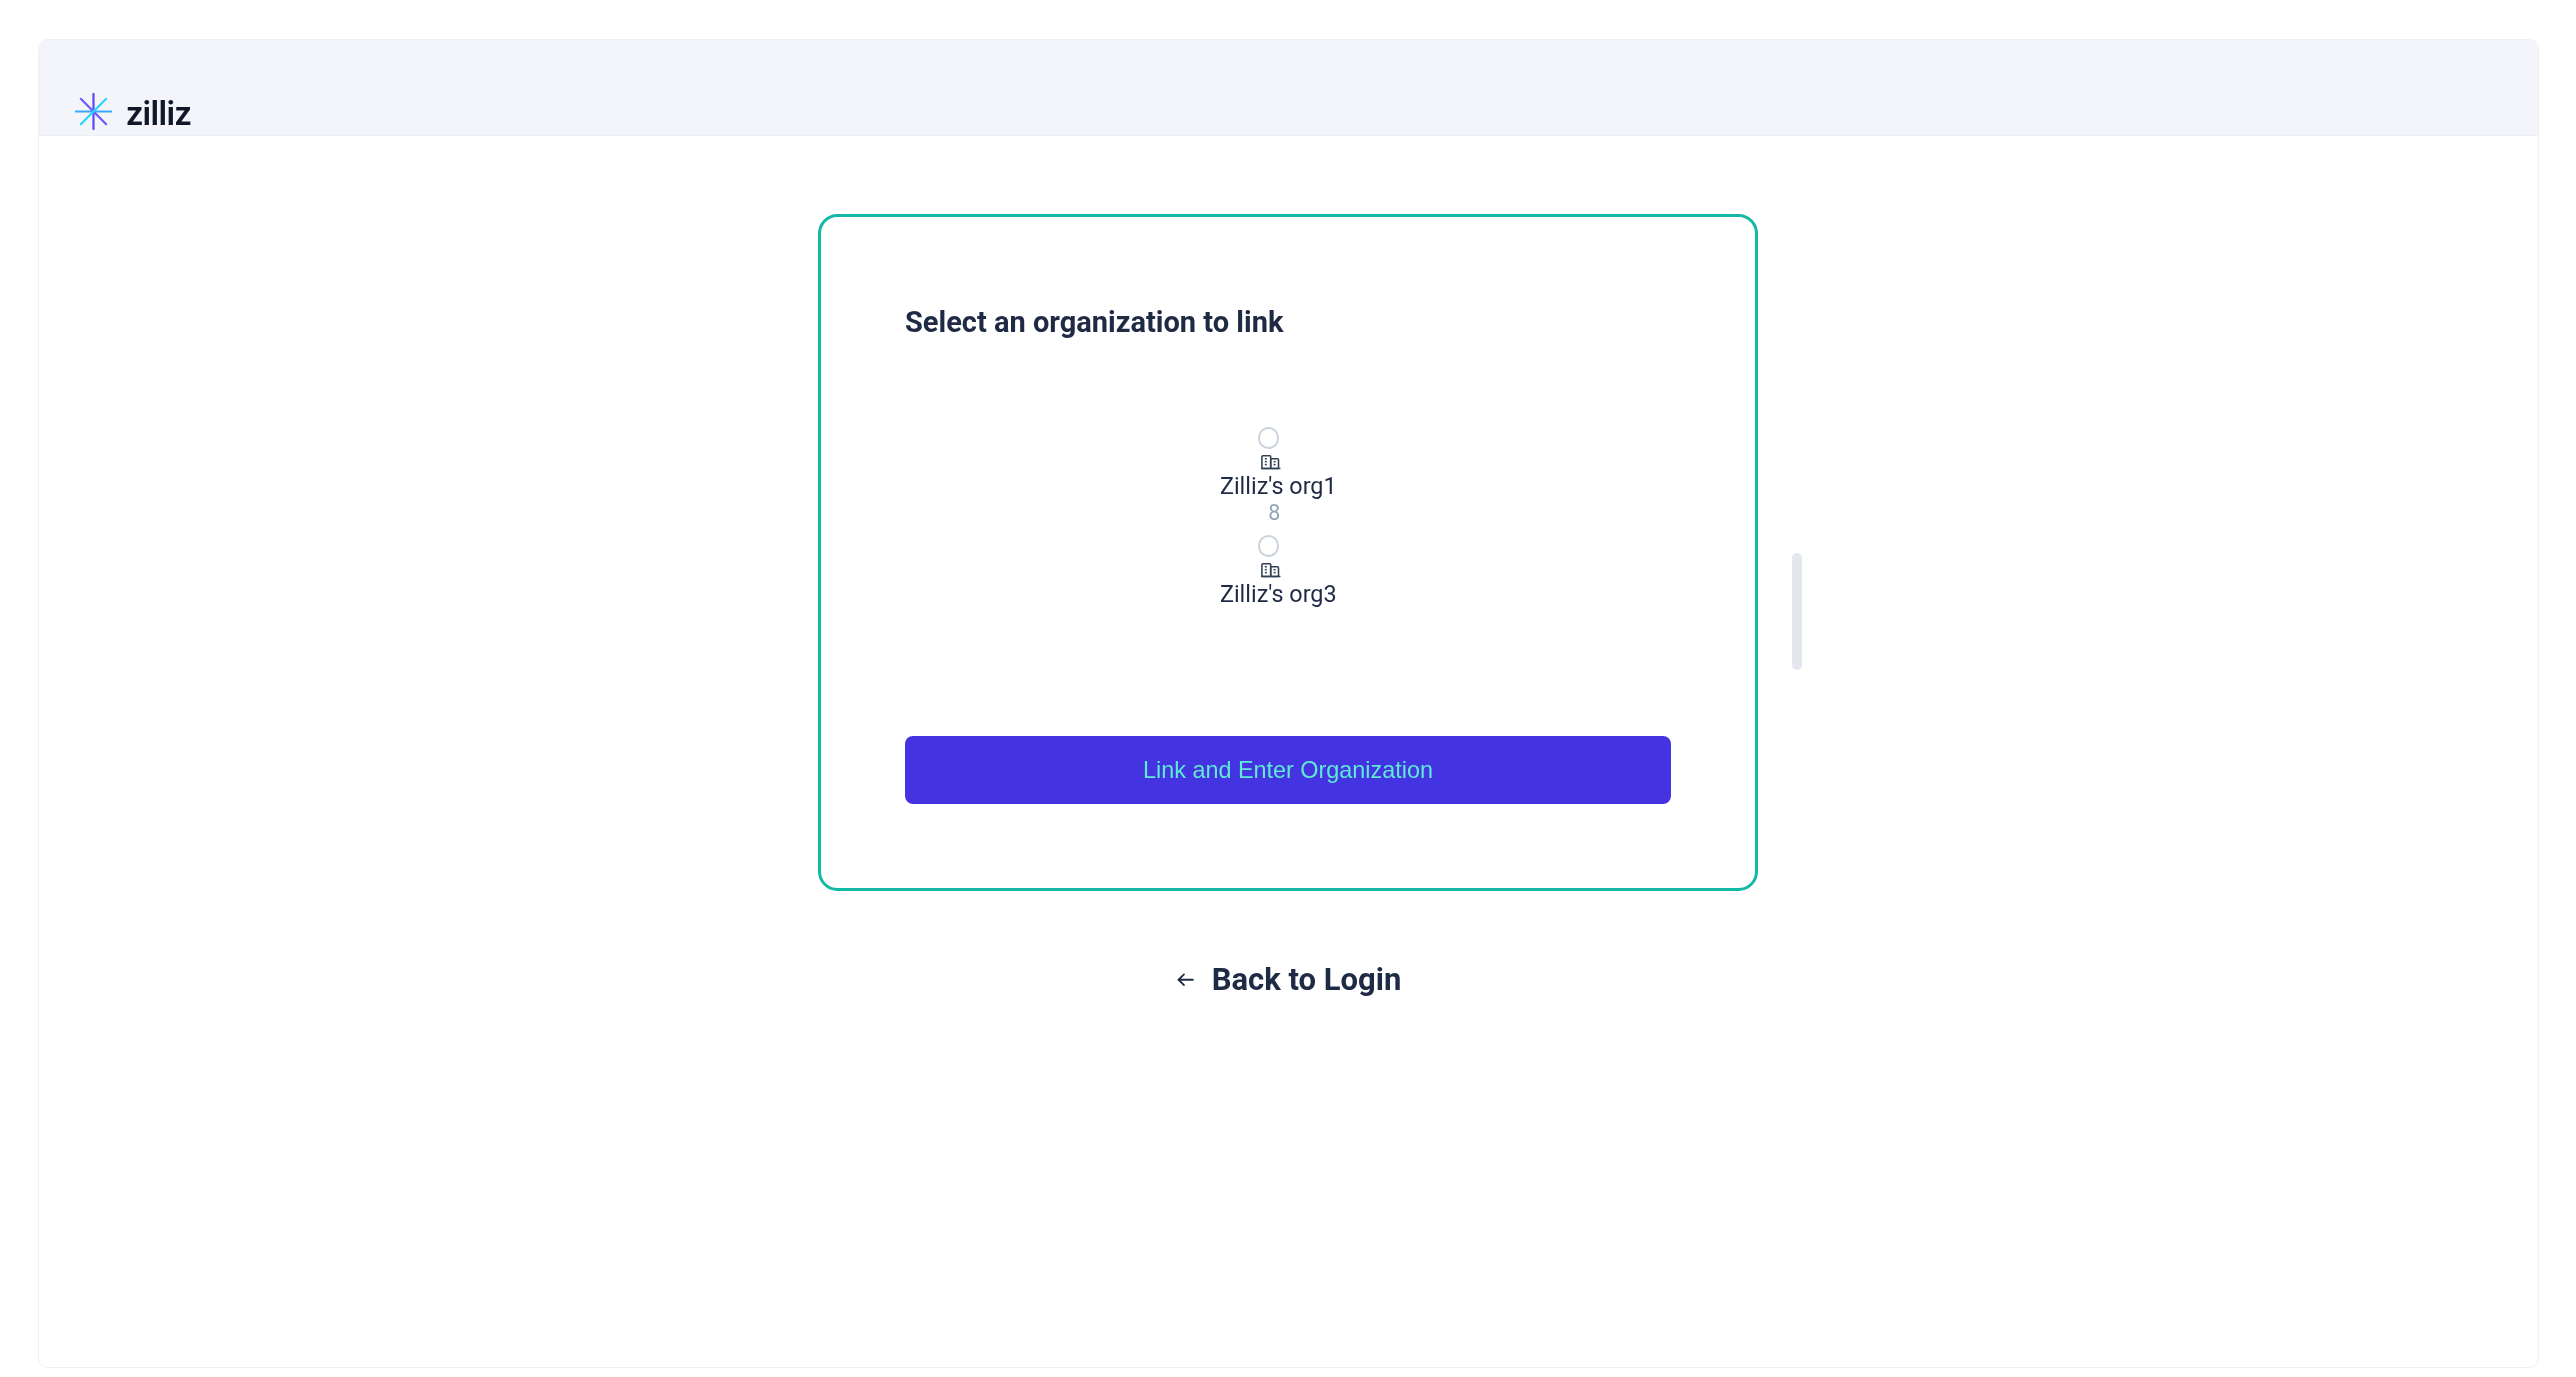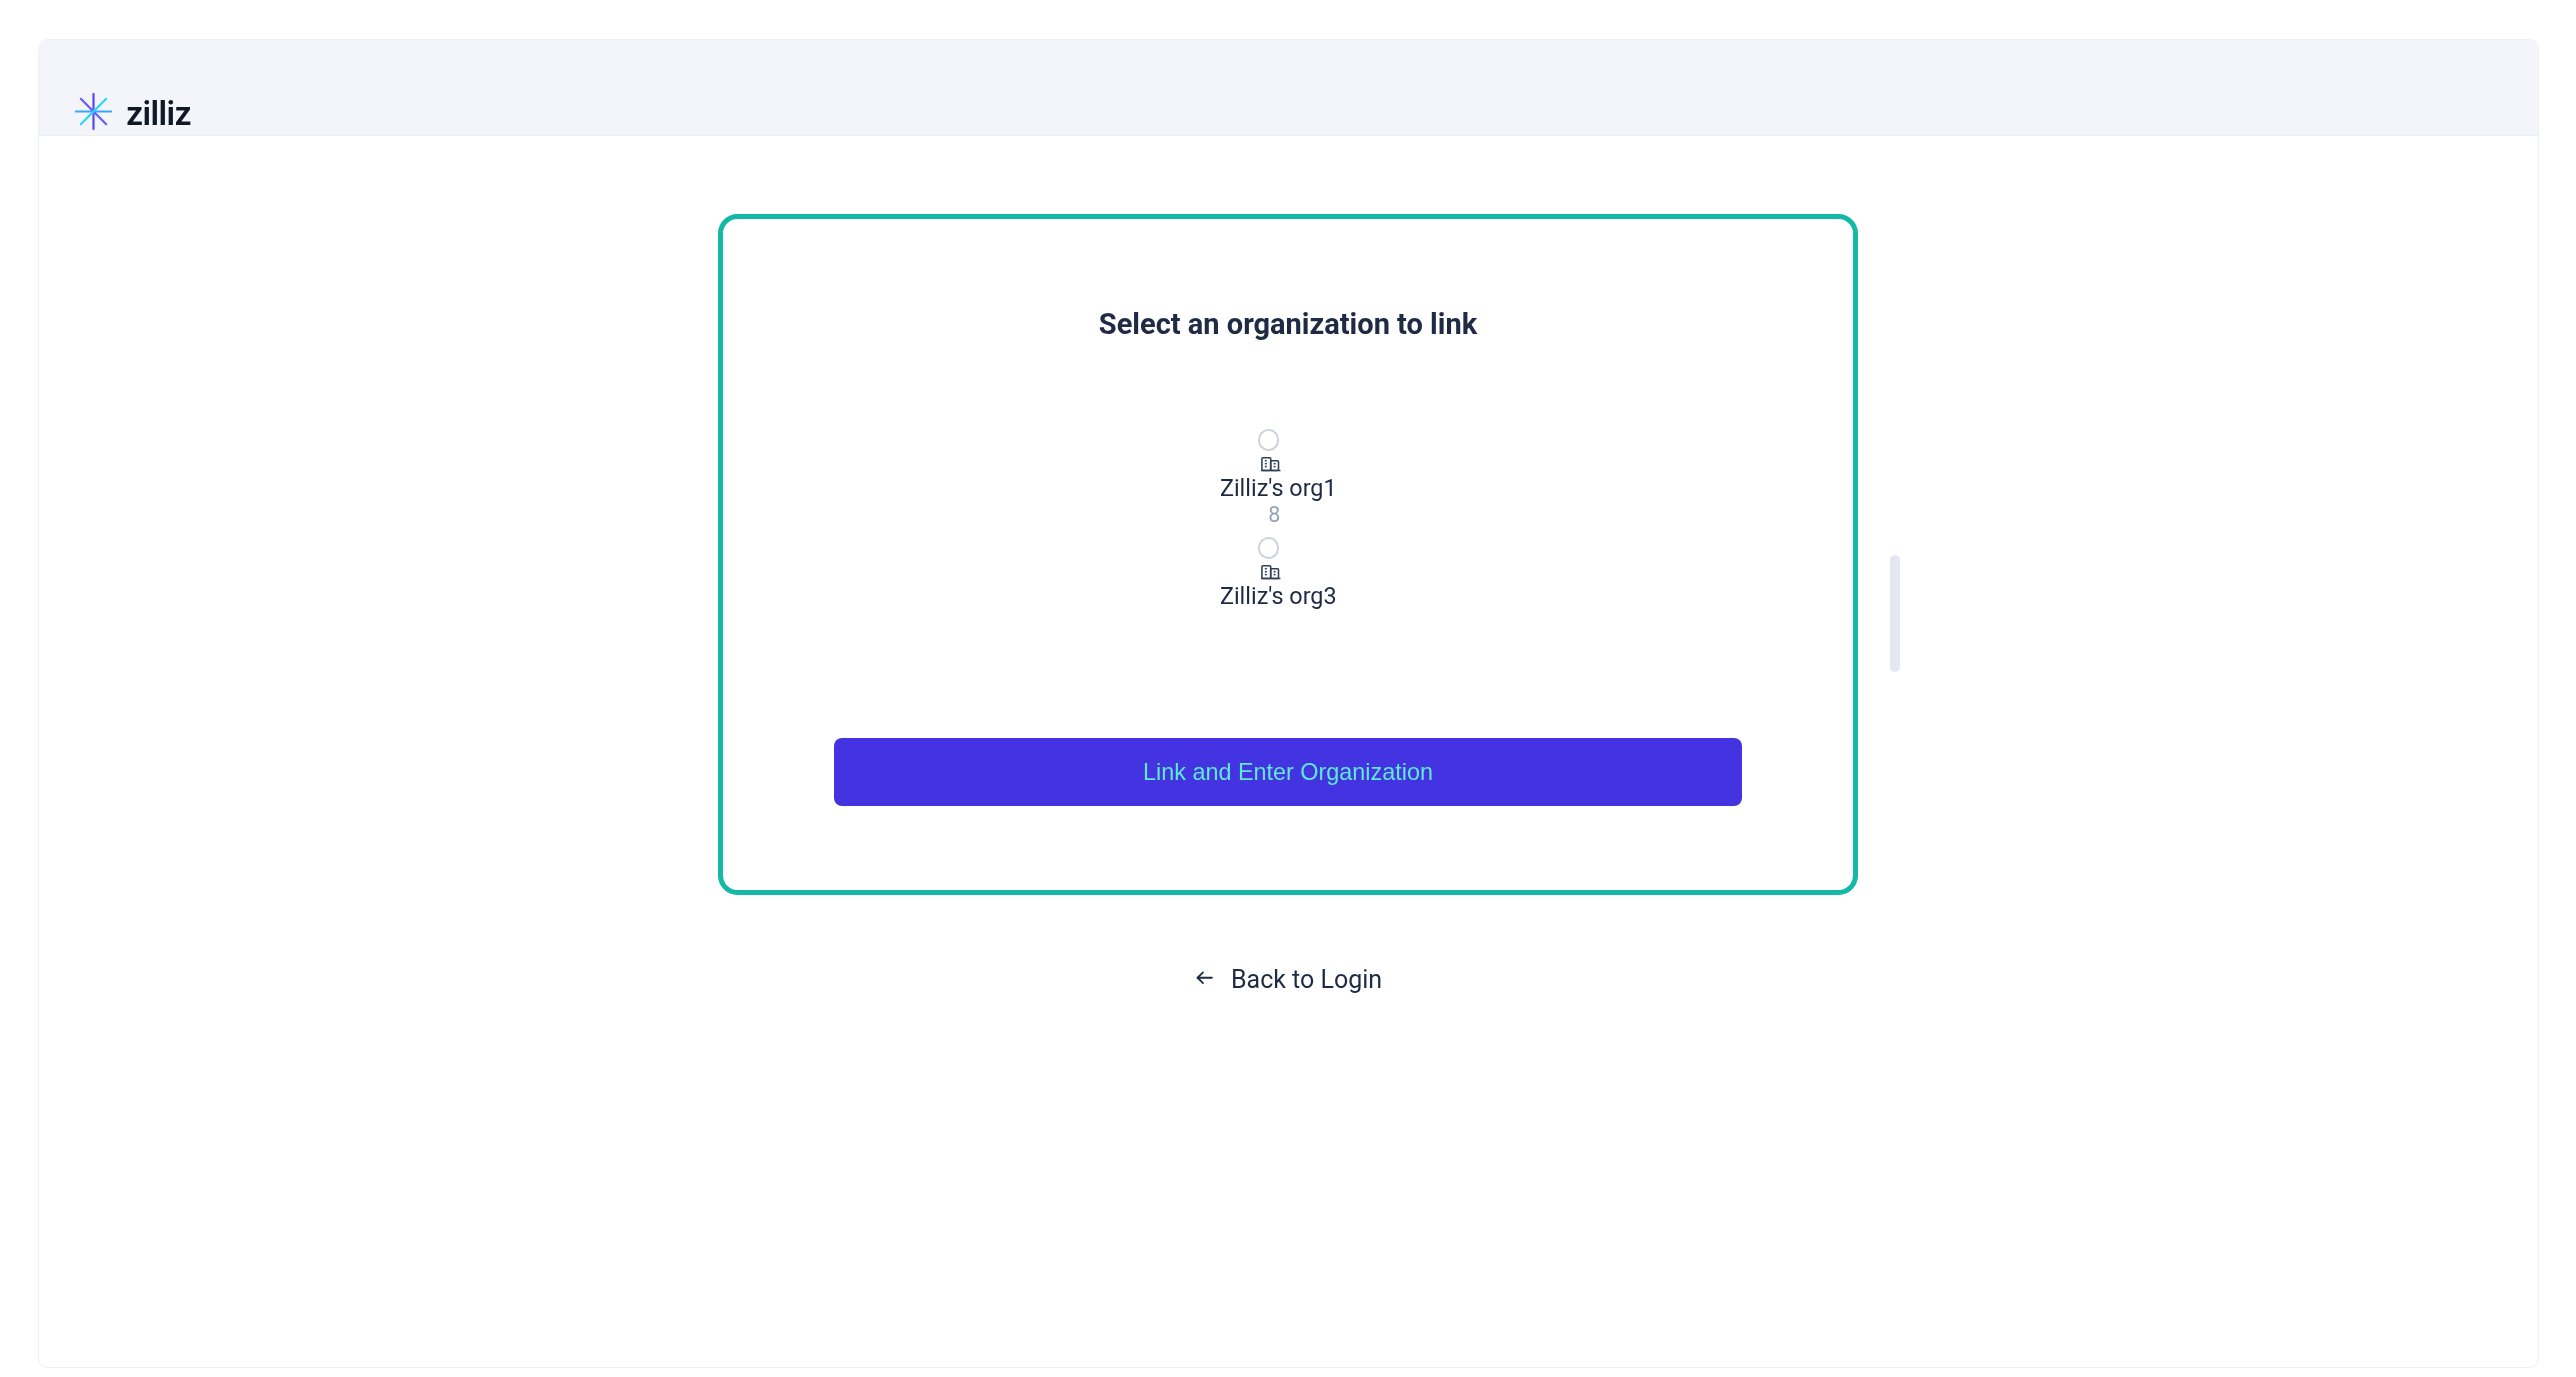--- a/index.html
+++ b/index.html
@@ -43,28 +43,27 @@
     color: #111827;
   }
   .content {
     padding-top: 78px;
     padding-bottom: 59px;
     display: flex;
     flex-direction: column;
     align-items: center;
   }
   .card {
-    width: 1140px;
-    border: 5px solid #14b8a6;
+    width: 940px;
+    border: 3px solid #14b8a6;
     border-radius: 19.5px;
     padding: 88px 84px 68px 84px;
     background: #fff;
     display: flex;
     flex-direction: column;
-    align-items: center;
   }
   .card-title {
     font-size: 29px;
     font-weight: 700;
     color: #1f2a44;
     margin-bottom: 88px;
   }
   .org-list {
     position: relative;
     height: 234px;
@@ -129,22 +128,22 @@
     border-radius: 8px;
     font-size: 23.4px;
     font-weight: 500;
     cursor: pointer;
   }
   .back-row {
     margin-top: 70px;
     display: flex;
     align-items: center;
     gap: 15.6px;
-    font-size: 25px;
-    font-weight: 400;
+    font-size: 31px;
+    font-weight: 700;
     color: #1f2a44;
     cursor: pointer;
   }
   .back-row svg { width: 21.5px; height: 21.5px; }
 </style>
 </head>
 <body>
 
 <div class="frame">
 

